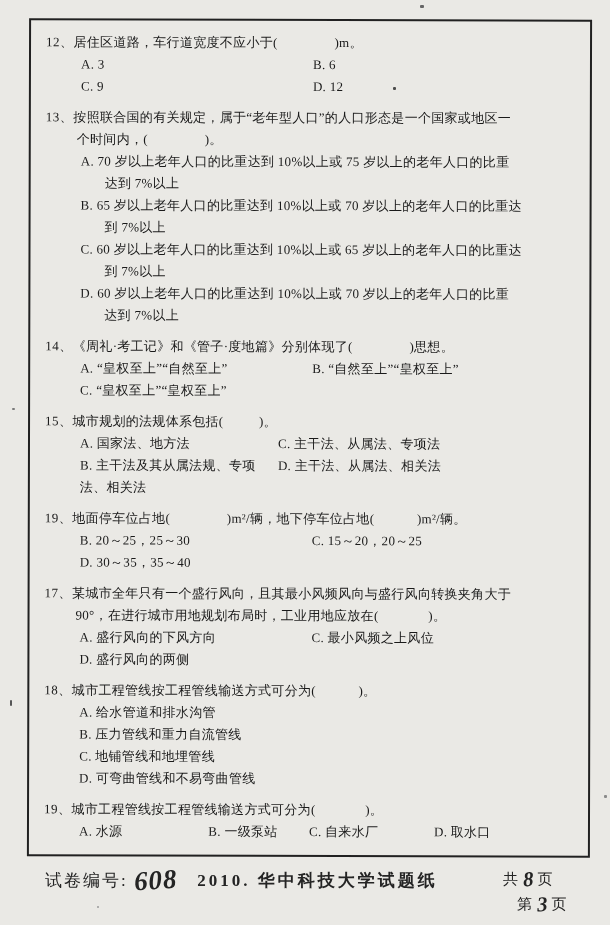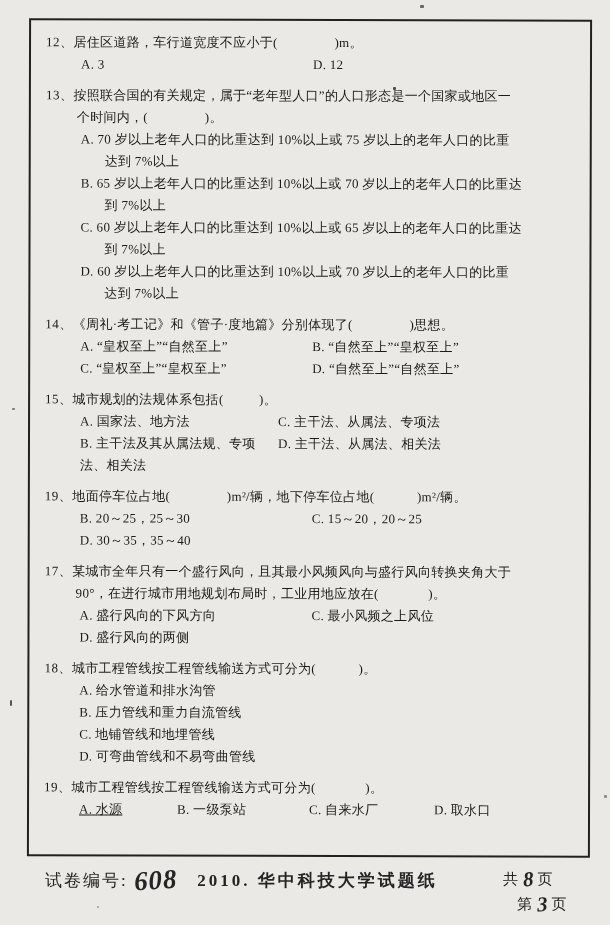--- a/index.html
+++ b/index.html
@@ -19,22 +19,22 @@
   }
   .q{margin:0 0 9px 0;font-size:13px;line-height:22px;}
   .stem{margin:0;padding-left:31px;text-indent:-31px;white-space:pre-wrap;letter-spacing:0.3px;}
   .qnum{letter-spacing:0.5px;}
   .opts{margin-left:35px;}
   .opts-grid{display:grid;grid-template-columns:232px 1fr;}
   .opts-grid.narrow{grid-template-columns:198px 1fr;}
   .opt{white-space:pre-wrap;letter-spacing:0.3px;}
   .opt-block{display:block;padding-left:24px;text-indent:-24px;white-space:pre-wrap;letter-spacing:0.3px;}
   .opts-row{display:flex;}
-  .opts-row .opt.w1{width:98px;text-decoration:underline;}
-  .opts-row .opt.w2{width:132px;}
+  .opts-row .opt.w1{width:98px;}
+  .opts-row .opt.w2{width:132px;text-align:center;}
   .opts-row .opt.w3{width:125px;}
   
   .footer-left{
     position:absolute;left:45px;top:869px;white-space:nowrap;
     font-size:17px;letter-spacing:2px;font-weight:500;color:#242424;
   }
   .hand{
     display:inline-block;font-style:italic;font-weight:700;
     transform:rotate(-4deg);letter-spacing:1px;
   }
@@ -57,20 +57,22 @@
 </style>
 </head>
 <body>
 
 <div class="frame">
 
   <section class="q">
     <p class="stem"><span class="qnum">12、</span><span>居住区道路，车行道宽度不应小于(                )m。</span></p>
     <div class="opts opts-grid">
       <span class="opt">A. 3</span>
+      <span class="opt">B. 6</span>
+      <span class="opt">C. 9</span>
       <span class="opt">D. 12</span>
     </div>
   </section>
 
   <section class="q">
     <p class="stem"><span class="qnum">13、</span><span>按照联合国的有关规定，属于“老年型人口”的人口形态是一个国家或地区一
 个时间内，(                )。</span></p>
     <div class="opts">
       <span class="opt-block">A. 70 岁以上老年人口的比重达到 10%以上或 75 岁以上的老年人口的比重
 达到 7%以上</span>
@@ -82,21 +84,20 @@
 达到 7%以上</span>
     </div>
   </section>
 
   <section class="q">
     <p class="stem"><span class="qnum">14、</span><span>《周礼·考工记》和《管子·度地篇》分别体现了(                )思想。</span></p>
     <div class="opts opts-grid">
       <span class="opt">A. “皇权至上”“自然至上”</span>
       <span class="opt">B. “自然至上”“皇权至上”</span>
       <span class="opt">C. “皇权至上”“皇权至上”</span>
-      <span class="opt">D. “自然至上”“自然至上”</span>
     </div>
   </section>
 
   <section class="q">
     <p class="stem"><span class="qnum">15、</span><span>城市规划的法规体系包括(          )。</span></p>
     <div class="opts opts-grid narrow">
       <span class="opt">A. 国家法、地方法</span>
       <span class="opt">C. 主干法、从属法、专项法</span>
       <span class="opt">B. 主干法及其从属法规、专项法、相关法</span>
       <span class="opt">D. 主干法、从属法、相关法</span>

